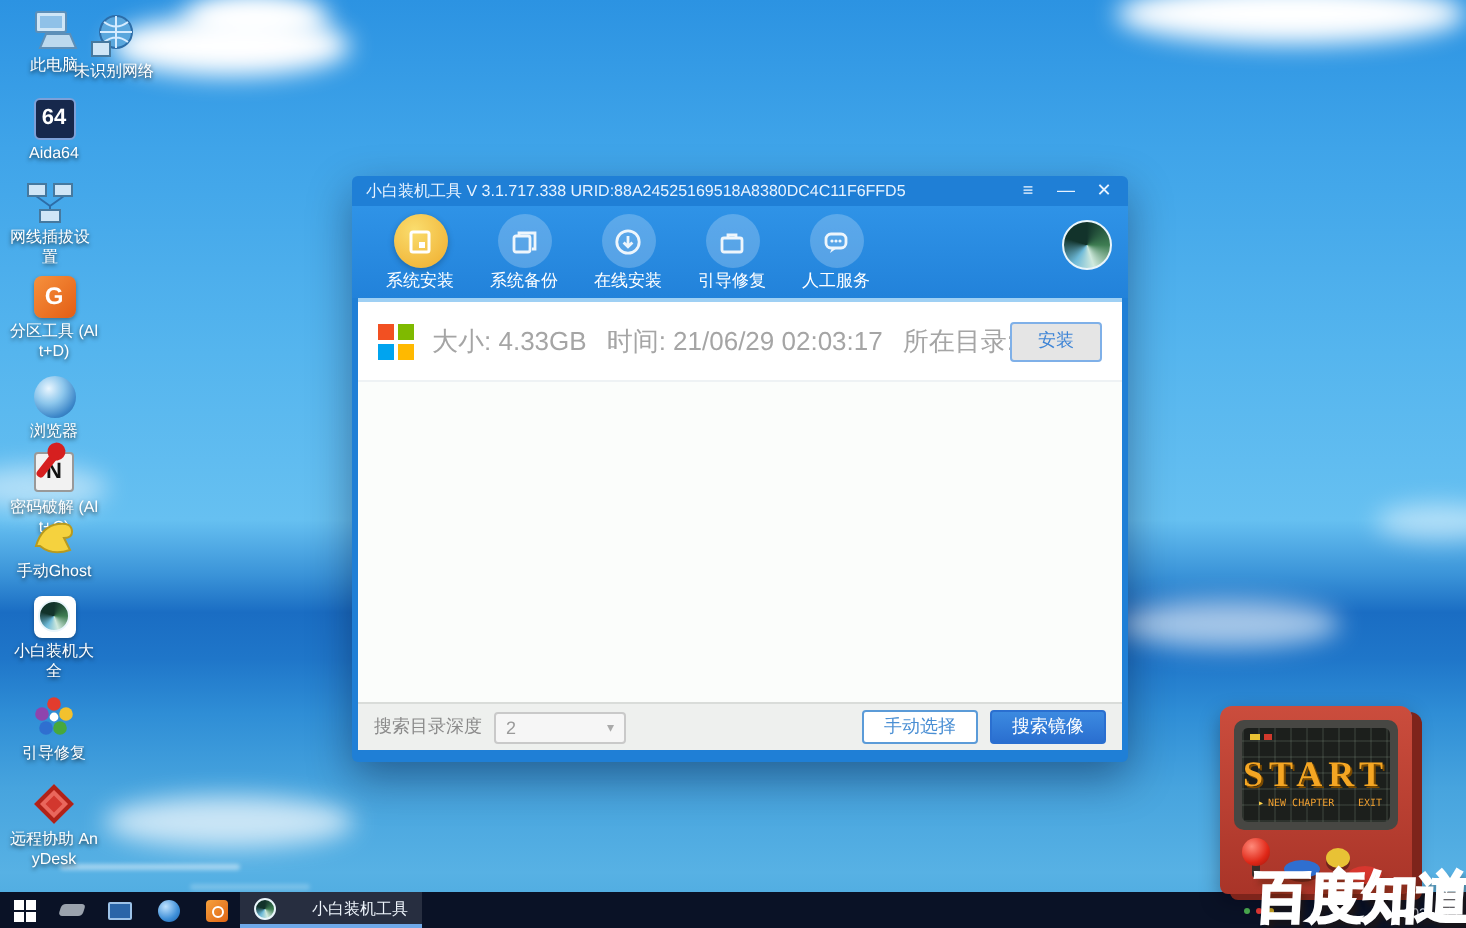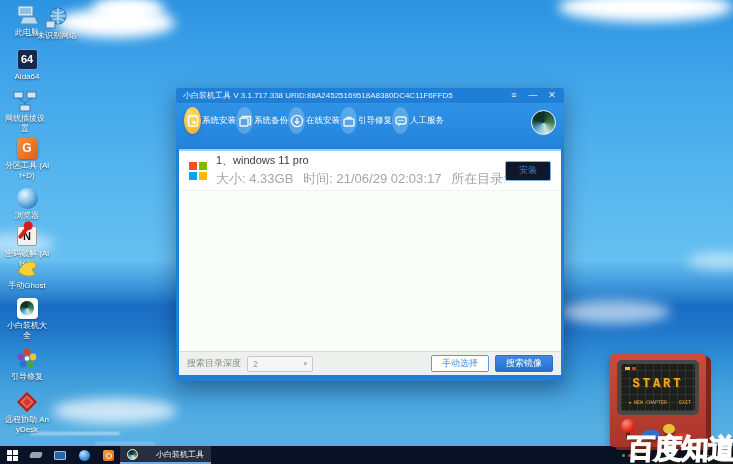--- a/index.html
+++ b/index.html
@@ -23,37 +23,37 @@
 .xbbox{width:21px;height:21px;background:#fff;border-radius:4px;display:flex;align-items:center;justify-content:center;box-shadow:0 1px 2px rgba(0,0,0,.3)}
 .diamond{width:14px;height:14px;background:#d2372e;transform:rotate(45deg);border:2px solid #b02218;box-shadow:inset 0 0 0 2px #e9675c}
 
 
 .win{position:absolute;left:176px;top:88px;width:388px;height:293px;background:#1f7fd6;border-radius:3px;box-shadow:0 8px 22px rgba(0,10,40,.4);z-index:10}
 .titlebar{height:15px;display:flex;align-items:center;padding:0 7px;color:#e8f3ff;font-size:8px}
 .titlebar .ttl{white-space:nowrap;overflow:hidden;max-width:320px}
 .wctl{display:flex;gap:9px;margin-left:auto;font-size:9px;line-height:1}
 .wctl span{cursor:default;width:10px;text-align:center}
 .tabbar{height:46px;background:linear-gradient(180deg,#2f93e7,#2282da);display:flex;align-items:flex-start;padding:2px 6px 0 8px}
-.tab{width:52px;display:flex;flex-direction:row;align-items:center;gap:1px;padding-top:2px}
+.tab{width:52px;display:flex;flex-direction:column;align-items:center;gap:1px;padding-top:2px}
 .tabcircle{width:27px;height:27px;border-radius:50%;background:rgba(255,255,255,.22);display:flex;align-items:center;justify-content:center}
 .tab.active .tabcircle{background:radial-gradient(circle at 38% 30%,#fadd6e,#efac2c);box-shadow:0 1px 3px rgba(0,0,0,.25)}
 .tab .tlbl{font-size:8.5px;color:#fff;white-space:nowrap}
 .brand{margin-left:auto;display:flex;align-items:center;gap:5px;padding:5px 2px 0 0}
 .brand .blogo{width:25px;height:25px}
 .bname{color:#fff;font-size:15px;font-weight:bold;letter-spacing:1px;line-height:1}
 .bdomain{color:#cfe6fa;font-size:5px;letter-spacing:.6px;margin-top:2px}
 .sep{position:absolute;left:3px;right:3px;top:61px;height:2px;background:#9fd0f4}
 .content{position:absolute;left:3px;right:3px;top:63px;bottom:30px;background:#fbfdfb;overflow:hidden}
 .row{height:40px;display:flex;align-items:center;padding:0 10px;background:#fff;border-bottom:1px solid #eef2f4}
 .winlogo{width:18px;height:18px;display:grid;grid-template-columns:8px 8px;grid-template-rows:8px 8px;gap:2px;margin-right:9px;flex:none}
 .winlogo i{display:block}
 .rowtext{display:flex;flex-direction:column;gap:2px;overflow:hidden}
 .rtitle{font-size:11px;color:#3c3c3c}
 .rmeta{font-size:13px;color:#a5a5a5;white-space:nowrap;display:flex;gap:10px}
-.btn-install{margin-left:auto;flex:none;width:46px;height:20px;background:#0f172a;border:1px solid #7fb0e8;border-radius:2px;color:#3f85d6;font-size:9px;display:flex;align-items:center;justify-content:center;cursor:pointer}
+.btn-install{margin-left:auto;flex:none;width:46px;height:20px;background:#e5e5e5;border:1px solid #7fb0e8;border-radius:2px;color:#3f85d6;font-size:9px;display:flex;align-items:center;justify-content:center;cursor:pointer}
 .footer{position:absolute;left:3px;right:3px;bottom:6px;height:24px;background:#eef0ee;border-top:1px solid #d9dcd9;display:flex;align-items:center;padding:0 8px;gap:6px}
 .flabel{font-size:9px;color:#8a8a8a}
 .fselect{width:66px;height:16px;border:1px solid #c9c9c9;background:#f6f6f6;border-radius:2px;color:#9a9a9a;font-size:9px;display:flex;align-items:center;justify-content:space-between;padding:0 5px}
 .fselect .chev{font-size:7px;color:#aaa}
 .btn-manual{margin-left:auto;width:58px;height:17px;background:#fff;border:1px solid #5b9bd8;border-radius:2px;color:#4a8fd4;font-size:9px;display:flex;align-items:center;justify-content:center;cursor:pointer}
 .btn-search{width:58px;height:17px;background:linear-gradient(180deg,#3c8ae0,#2a6fd0);border:1px solid #2a6fd0;border-radius:2px;color:#fff;font-size:9px;display:flex;align-items:center;justify-content:center;cursor:pointer}
 
 
 .taskbar{position:absolute;left:0;bottom:0;width:733px;height:18px;background:#0a1226;display:flex;align-items:center;z-index:20}
 .tbi{width:24px;height:18px;display:flex;align-items:center;justify-content:center}
@@ -68,21 +68,21 @@
 .tb-app .alabel{font-size:8px;color:#eef4fb;white-space:nowrap}
 .traydot{width:3px;height:3px;border-radius:50%;display:inline-block;margin-left:3px}
 .tb-date{position:absolute;right:4px;bottom:3px;font-size:7px;color:#cdd6e6}
 
 
 .arcade{position:absolute;right:27px;bottom:17px;width:96px;height:94px;z-index:25}
 .cab{position:absolute;inset:0;background:linear-gradient(180deg,#cb4d3d,#a93428);border-radius:6px 6px 4px 4px;box-shadow:5px 3px 0 #7e241b,0 4px 10px rgba(0,0,20,.35)}
 .bezel{position:absolute;left:7px;top:7px;width:82px;height:55px;background:#474743;border-radius:5px;padding:4px}
 .ascreen{position:relative;width:100%;height:100%;background:#1c1f1c;border-radius:3px;overflow:hidden;
  background-image:repeating-linear-gradient(0deg,rgba(150,170,150,.14) 0 1px,transparent 1px 8px),repeating-linear-gradient(90deg,rgba(150,170,150,.14) 0 1px,transparent 1px 8px)}
-.astart{position:absolute;left:0;right:0;top:13px;text-align:center;font-family:Liberation Mono, monospace;font-weight:bold;font-size:12px;letter-spacing:3px;color:#f5a623;text-shadow:1px 1px 0 #7a4a00}
+.astart{position:absolute;left:0;right:0;top:13px;text-align:center;font-family:Liberation Serif, serif;font-weight:bold;font-size:18px;letter-spacing:3px;color:#f5a623;text-shadow:1px 1px 0 #7a4a00}
 .amenu{position:absolute;left:8px;right:4px;bottom:6px;display:flex;justify-content:space-between;font-family:"DejaVu Sans Mono",monospace;font-size:5px;color:#f0a030}
 .acursor{color:#ffd24a;margin-right:2px}
 .atl{position:absolute;left:4px;top:3px;display:flex;gap:2px}
 .atl i{width:5px;height:3px;background:#e8c133;display:block}
 .atl i:last-child{background:#d0392c;width:4px}
 .joy{position:absolute;left:11px;bottom:2px;width:14px;height:26px}
 .joy .stick{position:absolute;left:5px;top:10px;width:4px;height:10px;background:#3a2d2a;border-radius:2px}
 .joy .ball{position:absolute;left:0;top:0;width:14px;height:14px;border-radius:50%;background:radial-gradient(circle at 35% 30%,#ff8a7a,#e02818 60%,#9c140a)}
 .abtn{position:absolute;border-radius:50%;box-shadow:0 2px 0 rgba(0,0,0,.35)}
 .abtn.blue{left:32px;bottom:8px;width:18px;height:9px;background:#2f6fd0}
@@ -279,21 +279,20 @@
 
     <div class="content">
       <div class="row">
         <div class="winlogo">
           <i style="background:#f25022"></i>
             <i style="background:#7fba00"></i>
             <i style="background:#00a4ef"></i>
             <i style="background:#ffb900"></i>
         </div>
         <div class="rowtext">
-          <div class="rtitle">1、windows 11 pro</div>
           <div class="rmeta">
             <span>大小: 4.33GB</span>
             <span>时间: 21/06/29 02:03:17</span>
             <span>所在目录: d:\22000.1.210604-1628.co_release_svc_prod2,</span>
           </div>
         </div>
         <div class="btn-install">安装</div>
       </div>
     </div>
 

